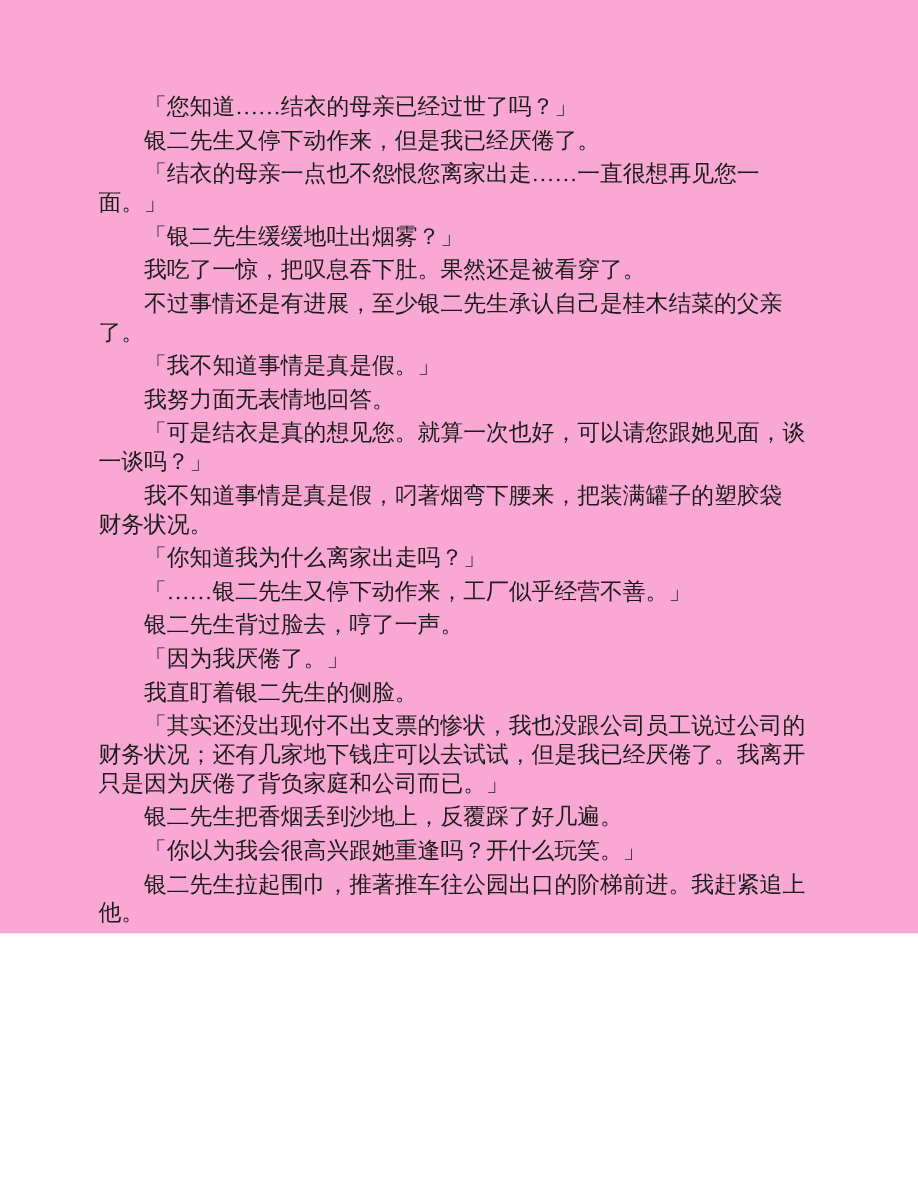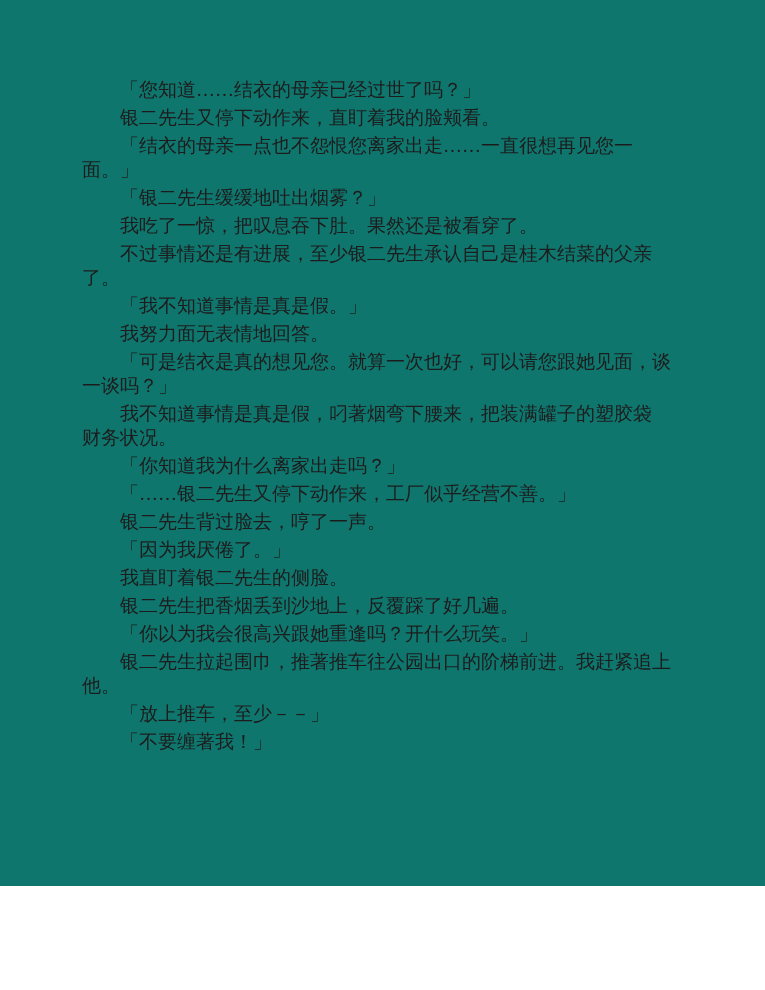--- a/index.html
+++ b/index.html
@@ -3,22 +3,22 @@
 <meta charset="utf-8">
 <style>
   html, body {
     margin: 0;
     padding: 0;
     background: #ffffff;
   }
   .page {
     position: relative;
     width: 765px;
-    height: 886px;
-    background: #0f766e;
+    height: 778px;
+    background: #f9a8d4;
     overflow: hidden;
     font-family: "Liberation Serif", "DejaVu Serif", serif;
   }
   .text-block {
     position: absolute;
     left: 82px;
     top: 78px;
     width: 612px;
     font-size: 19px;
     line-height: 24px;
@@ -37,21 +37,21 @@
 </style>
 </head>
 <body>
 
 <div class="page">
   <div class="text-block" style="color: rgb(28, 28, 28);">
       <div class="para">
         <div class="line indent">「您知道……结衣的母亲已经过世了吗？」</div>
       </div>
       <div class="para">
-        <div class="line indent">银二先生又停下动作来，直盯着我的脸颊看。</div>
+        <div class="line indent">银二先生又停下动作来，但是我已经厌倦了。</div>
       </div>
       <div class="para">
         <div class="line indent">「结衣的母亲一点也不怨恨您离家出走……一直很想再见您一</div>
         <div class="line">面。」</div>
       </div>
       <div class="para">
         <div class="line indent">「银二先生缓缓地吐出烟雾？」</div>
       </div>
       <div class="para">
         <div class="line indent">我吃了一惊，把叹息吞下肚。果然还是被看穿了。</div>
@@ -83,20 +83,25 @@
       <div class="para">
         <div class="line indent">银二先生背过脸去，哼了一声。</div>
       </div>
       <div class="para">
         <div class="line indent">「因为我厌倦了。」</div>
       </div>
       <div class="para">
         <div class="line indent">我直盯着银二先生的侧脸。</div>
       </div>
       <div class="para">
+        <div class="line indent">「其实还没出现付不出支票的惨状，我也没跟公司员工说过公司的</div>
+        <div class="line">财务状况；还有几家地下钱庄可以去试试，但是我已经厌倦了。我离开</div>
+        <div class="line">只是因为厌倦了背负家庭和公司而已。」</div>
+      </div>
+      <div class="para">
         <div class="line indent">银二先生把香烟丢到沙地上，反覆踩了好几遍。</div>
       </div>
       <div class="para">
         <div class="line indent">「你以为我会很高兴跟她重逢吗？开什么玩笑。」</div>
       </div>
       <div class="para">
         <div class="line indent">银二先生拉起围巾，推著推车往公园出口的阶梯前进。我赶紧追上</div>
         <div class="line">他。</div>
       </div>
       <div class="para">

